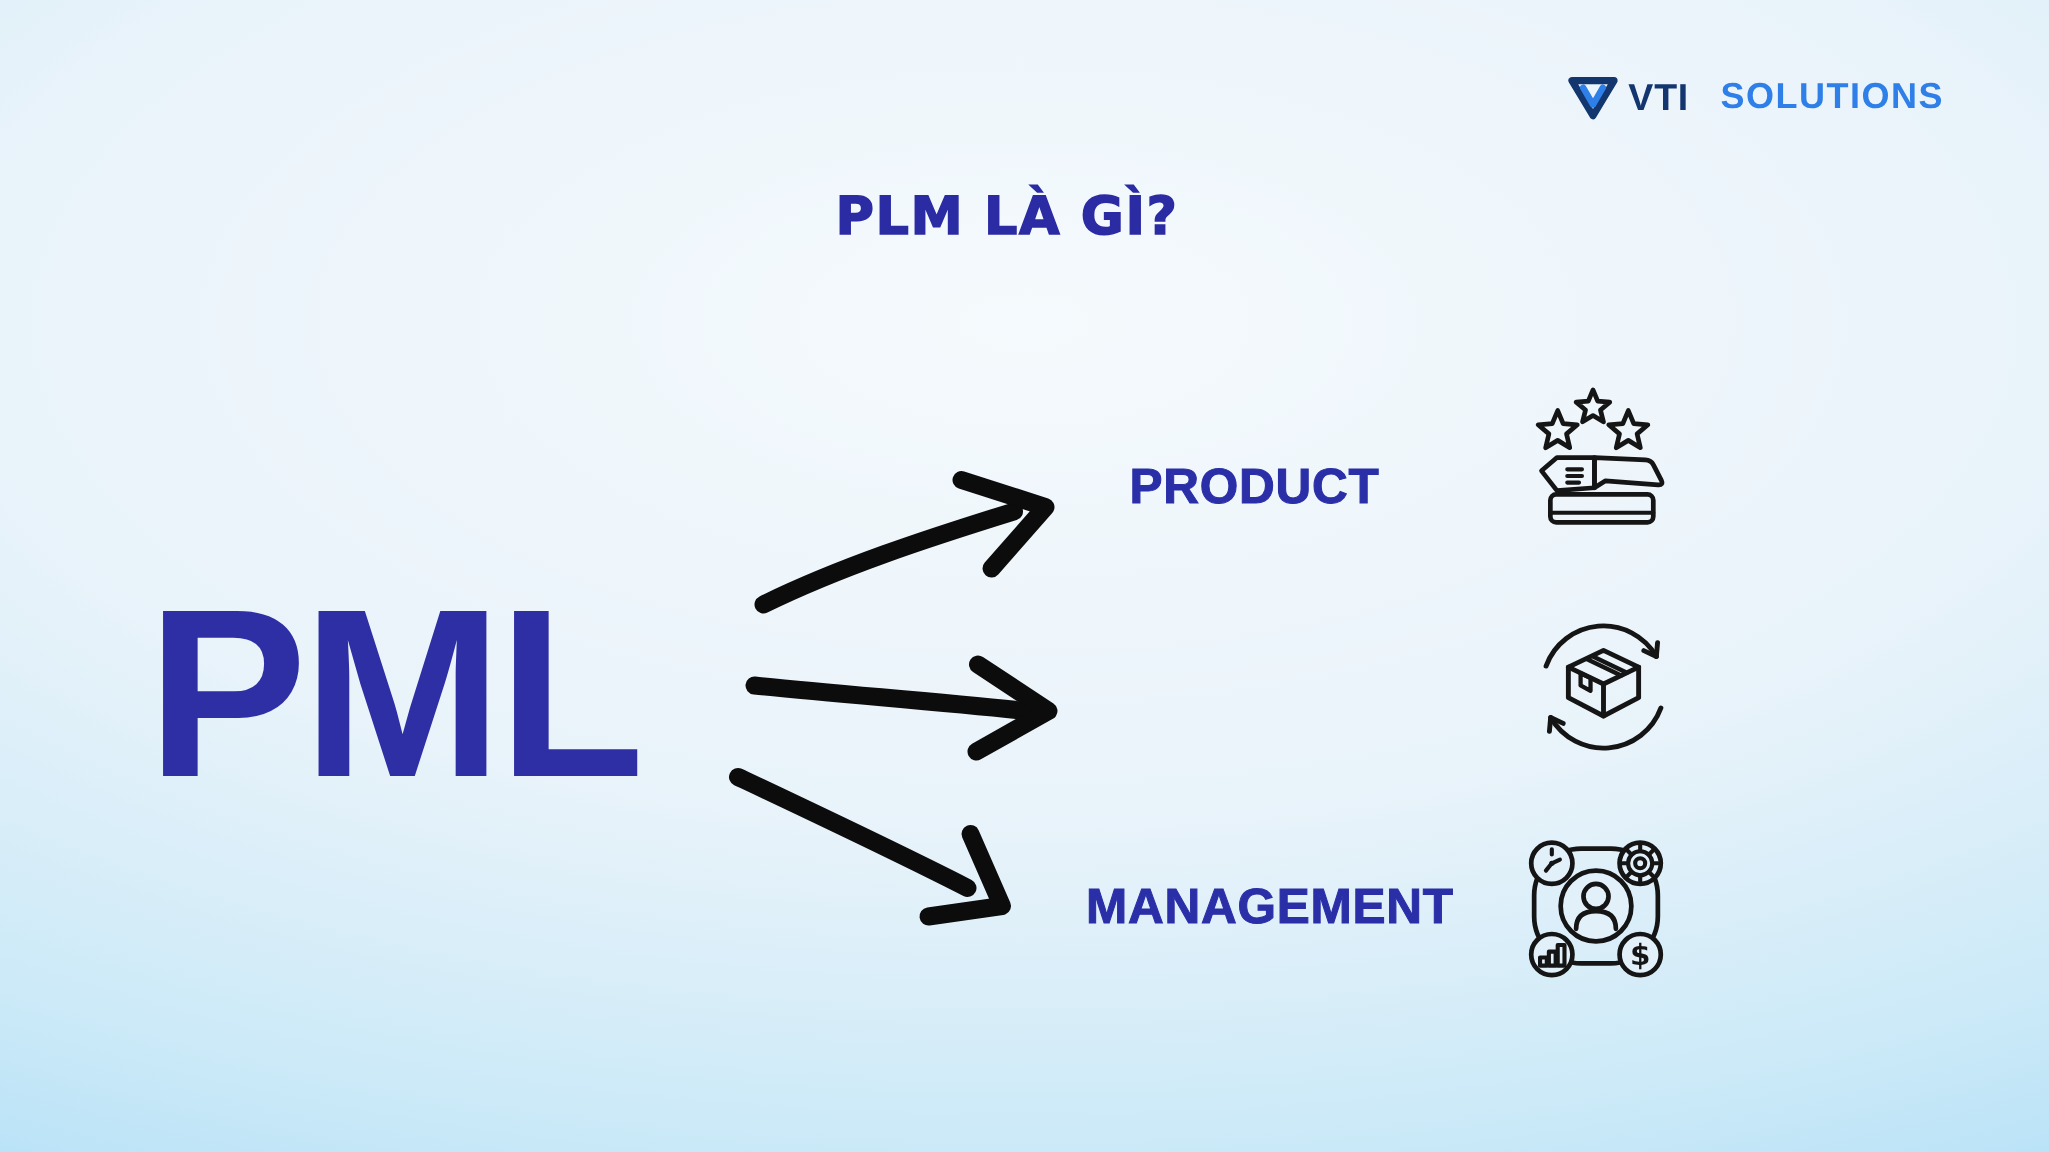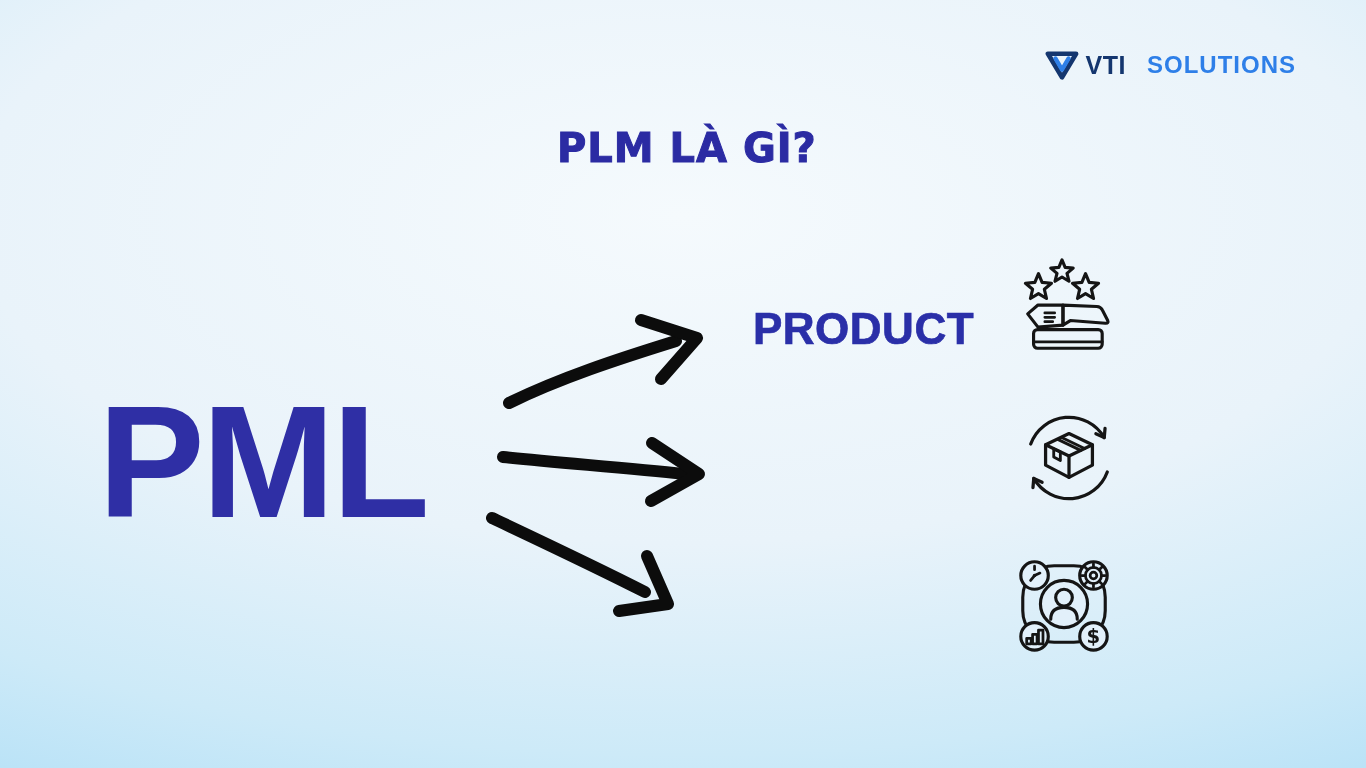--- a/index.html
+++ b/index.html
@@ -13,32 +13,32 @@
 
   
   .logo{position:absolute;top:50px;right:70px;display:flex;align-items:center;gap:7px;text-align:center;}
   .logo .brand{font-size:25px;font-weight:900;letter-spacing:.5px;color:var(--logo-brand,#14366f);}
   .logo .suffix{font-size:24px;font-weight:700;letter-spacing:1px;color:var(--logo-suffix,#2e7fe8);margin-left:14px;}
 
   
   .title{
     position:absolute;left:557px;top:128px;line-height:1;
     font-family:"DejaVu Sans","Liberation Sans",sans-serif;
-    font-size:40px;font-weight:bold;letter-spacing:1px;
+    font-size:35px;font-weight:bold;letter-spacing:1px;
     color:var(--title,#2b2ba3);-webkit-text-stroke:1px var(--title,#2b2ba3);
   }
   .acronym{
     position:absolute;left:98px;top:382px;line-height:1;
     font-size:160px;font-weight:700;letter-spacing:-3px;
     color:var(--acronym,#2f2fa5);
   }
 
   
   .item-label{
-    position:absolute;line-height:1;font-size:44px;font-weight:700;
+    position:absolute;line-height:1;font-size:33px;font-weight:700;
     letter-spacing:.5px;color:var(--label,#2a2fa8);text-align:center;
     -webkit-text-stroke:.7px var(--label,#2a2fa8);
   }
   .lbl-product{left:753px;top:307px;}
   .lbl-lifecycle{left:744px;top:452px;}
   .lbl-management{left:724px;top:587px;}
 
   .oicon{position:absolute;}
   .ic-product{left:1008px;top:258px;width:108px;height:100px;}
   .ic-lifecycle{left:1013px;top:406px;width:112px;height:104px;}
@@ -107,20 +107,21 @@
     <path class="ln" d="M90.4 22 L89.6 31 L81.4 27.2"></path>
     <path class="ln" d="M92.6 64.7 A40 40 0 0 1 20.4 71"></path>
     <path class="ln" d="M19.6 80 L20.4 71 L28.6 74.8"></path>
     <path class="ln" d="M55 27 L78 38 L55 49 L32 38 Z"></path>
     <path class="ln" d="M32 38 L32 58 L55 70 L78 58 L78 38"></path>
     <path class="ln" d="M55 49 L55 70"></path>
     <path class="ln thin" d="M44 32.7 L66.5 43.5 M47.8 30.9 L70.3 41.7"></path>
     <path class="ln thin" d="M40 42 L40 50 L46.5 53.5 L46.5 45 Z"></path>
   </svg>
 
+  <div class="item-label lbl-management">MANAGEMENT</div>
   <svg class="oicon ic-management" viewBox="0 0 110 104">
     <rect class="ln" x="13" y="13" width="84" height="78" rx="32"></rect>
     <circle class="ln bgfill" cx="25" cy="23" r="14"></circle>
     <circle class="ln bgfill" cx="85" cy="23" r="14"></circle>
     <circle class="ln bgfill" cx="25" cy="85" r="14"></circle>
     <circle class="ln bgfill" cx="85" cy="85" r="14"></circle>
     <circle class="ln bgfill" cx="55" cy="52" r="24"></circle>
 
     <circle class="ln" cx="55" cy="45.5" r="8.5"></circle>
     <path class="ln" d="M41.5 67.5 Q41.5 55.5 55 55.5 Q68.5 55.5 68.5 67.5"></path>

